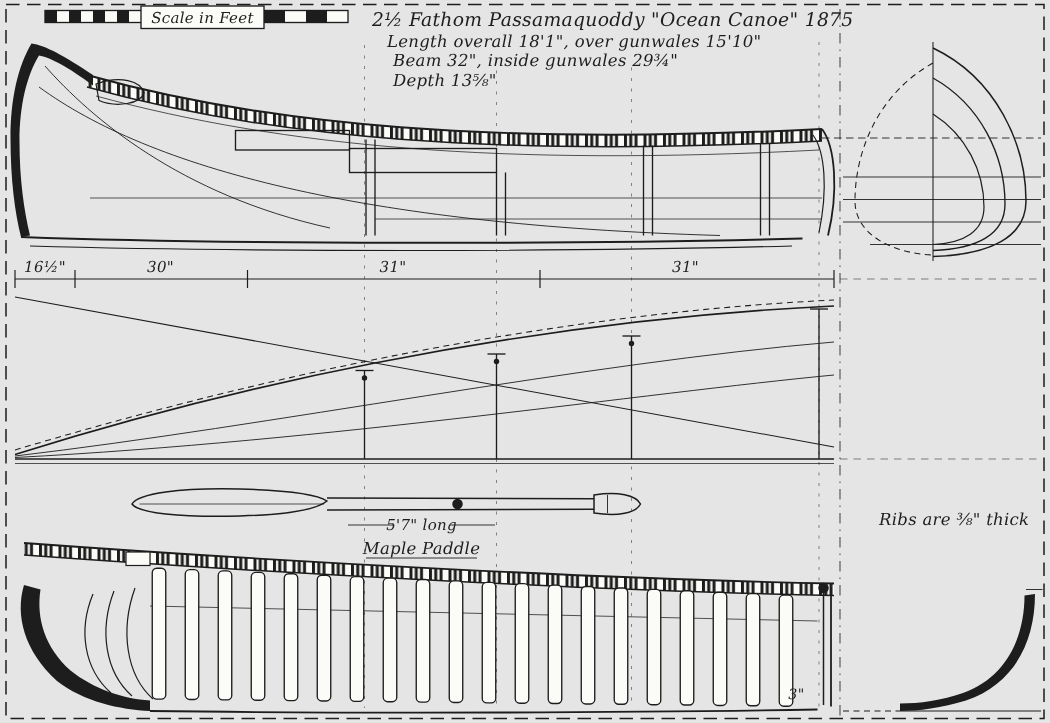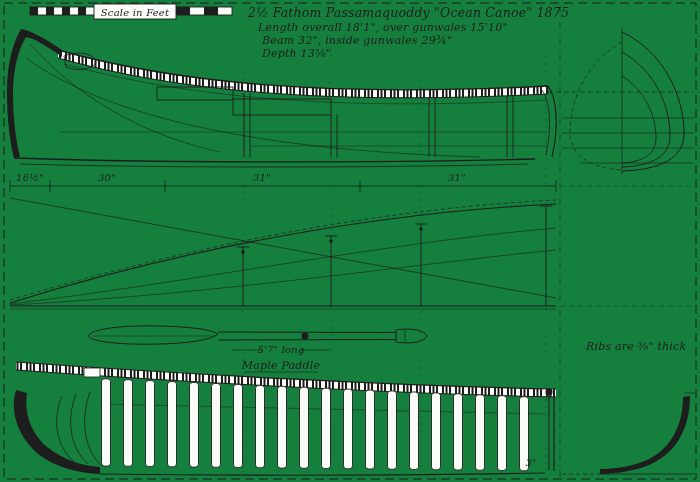--- a/index.html
+++ b/index.html
@@ -1,16 +1,16 @@
 <!DOCTYPE html>
 <html><head>
 <meta charset="utf-8">
 <style>
   html,body{margin:0;padding:0;background:#9a9a9a;}
-  .sheet{width:700px;height:482px;background:#15803d;position:relative;overflow:hidden;margin:0 auto;}
+  .sheet{width:700px;height:482px;background:#e5e5e5;position:relative;overflow:hidden;margin:0 auto;}
   svg{display:block;}
   .hand{font-family:"DejaVu Serif",serif;font-style:italic;fill:#1d1d1d;letter-spacing:.2px;}
   .t-title{font-size:12.5px;}
   .t-sub{font-size:11px;}
   .t-dim{font-size:10px;}
   .t-small{font-size:9.5px;}
   .t-note{font-size:11px;}
 </style>
 </head>
 <body>

